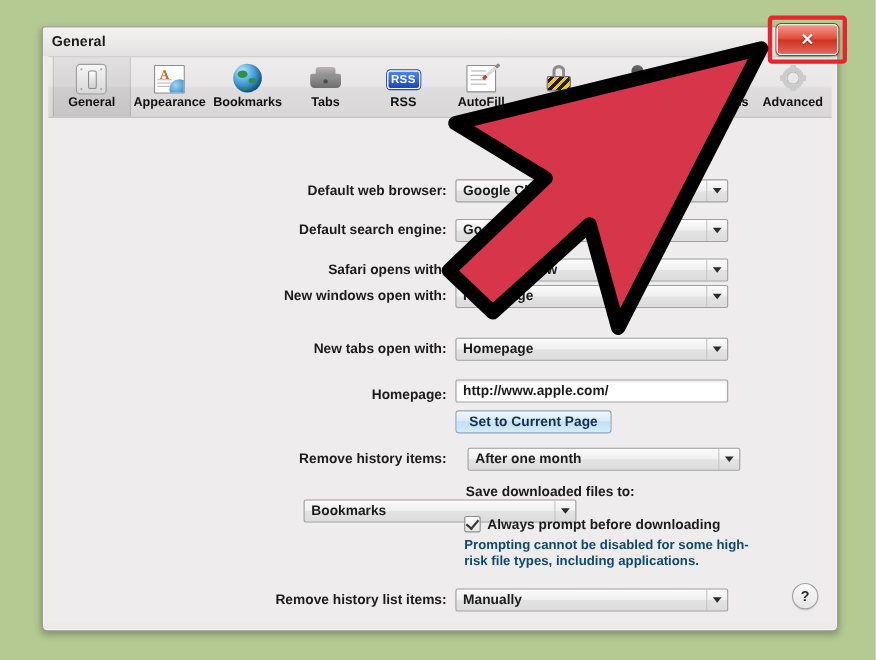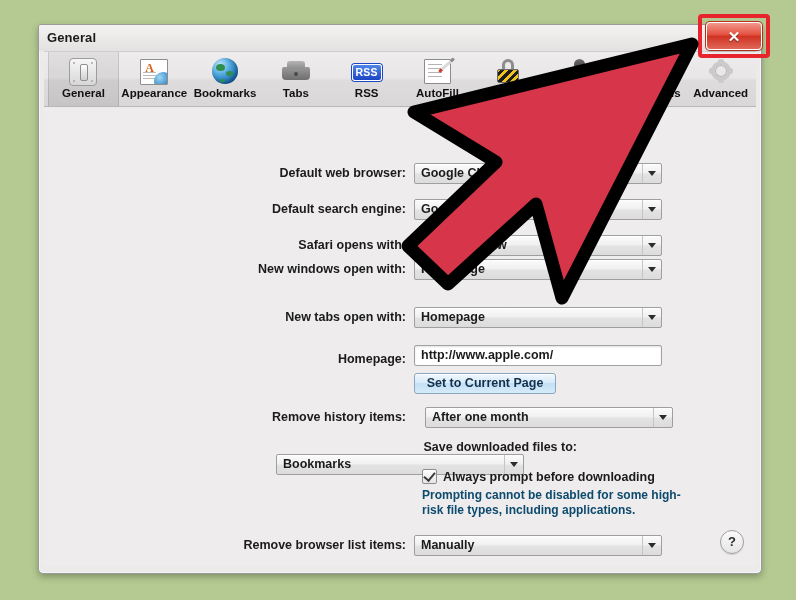--- a/index.html
+++ b/index.html
@@ -436,21 +436,21 @@
       </div>
 
       <div class="chkrow" style="left:378px;top:361px;">
         <div class="chk"></div>
         <div class="chklabel">Always prompt before downloading</div>
       </div>
 
       <div class="note" style="left:378px;top:380px;">Prompting cannot be disabled for some high-risk file types, including applications.</div>
 
       <div class="row" style="top:424px;">
-        <div class="lab">Remove browser list items:</div>
+        <div class="lab">Remove history list items:</div>
         <div class="ctrl" style="width:248px;">
           <div class="popup">
             <span>Manually</span>
             <span class="arrowbox"></span>
           </div>
         </div>
       </div>
 
       <div class="helpbtn">?</div>
     </div>

